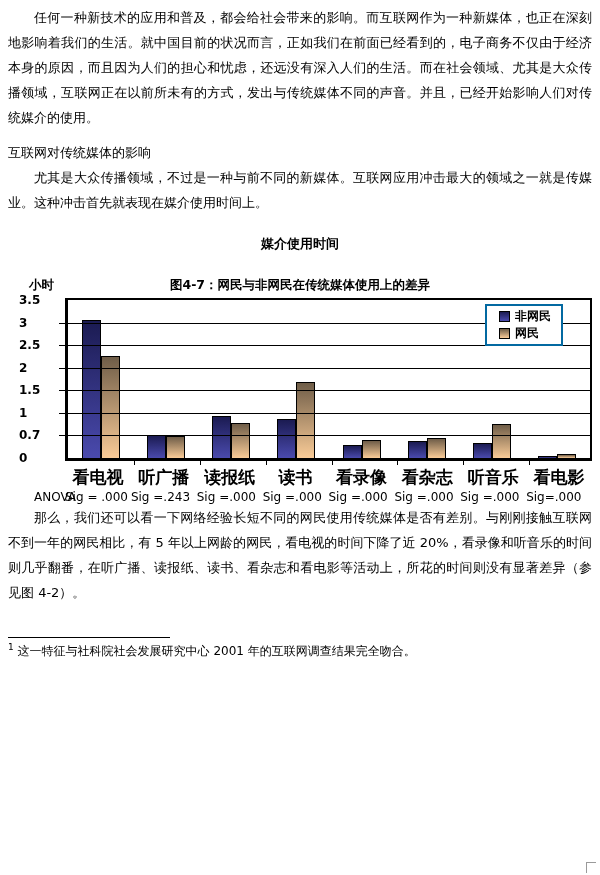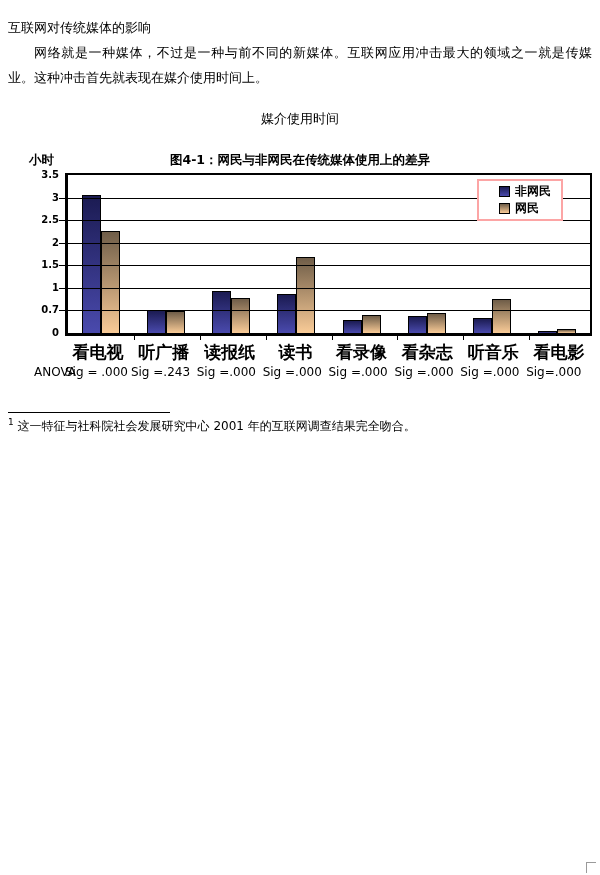--- a/index.html
+++ b/index.html
@@ -6,43 +6,43 @@
   body {
     width: 600px; height: 875px;
     background: #fff; color: #000;
     font-family: "DejaVu Sans", "Liberation Sans", sans-serif;
     position: relative; overflow: hidden;
   }
   .page { padding: 5px 8px 0 8px; font-size: 13px; line-height: 25px; text-align: justify; }
   p.body-para { margin: 0; text-indent: 2em; }
   .section-heading { margin-top: 10px; line-height: 25px; }
   .para2 { margin-top: 22px; }
-  .sub-heading { margin-top: 16px; text-align: center; line-height: 25px; }
+  .sub-heading { margin-top: 16px; text-align: center; line-height: 25px; font-weight: bold; }
   sup { font-size: 9px; line-height: 0; }
 
   
   .chart { position: relative; margin-top: 20px; }
   .chart-header { position: relative; height: 22px; font-size: 12.5px; font-weight: bold; line-height: 18px; }
   .chart-ylabel { position: absolute; left: 21px; top: 0; }
   .chart-title { text-align: center; }
   .plot-outer { position: relative; margin-left: 57px; width: 527px; }
   .plot {
     position: relative; height: 158px; background: #fff;
     border: 2px solid #000; border-left-width: 3px; border-bottom-width: 3px;
   }
   .gridline { position: absolute; left: 0; right: 0; height: 1px; background: #000; }
-  .ytick-label { position: absolute; right: 100%; margin-right: 9px; width: 40px; text-align: right;
-                 font-size: 10px; font-weight: bold; line-height: 14px; }
+  .ytick-label { position: absolute; right: 100%; margin-right: 9px; width: 40px; text-align: left;
+                 font-size: 12px; font-weight: bold; line-height: 14px; }
   .ytick-mark { position: absolute; width: 6px; height: 1px; background: #000; left: -9px; }
   .xtick-mark { position: absolute; width: 1px; height: 4px; background: #000; bottom: -7px; }
   .bar-groups { position: absolute; left: 0; right: 0; top: 0; bottom: 0; display: flex; }
   .bar-group { flex: 1; display: flex; align-items: flex-end; justify-content: center; }
   .bar { width: 19px; border: 1px solid #000; border-bottom: none; box-sizing: border-box; }
   .legend { position: absolute; top: 4px; right: 27px; z-index: 2; background: #fff;
-            border: 2px solid #fca5a5; padding: 2px 10px 2px 20px; }
+            border: 2px solid #0369a1; padding: 2px 10px 2px 12px; }
   .legend-row { display: flex; align-items: center; gap: 5px; height: 17px; font-size: 12px; font-weight: bold; }
   .legend-swatch { width: 9px; height: 9px; border: 1px solid #000; box-sizing: content-box; }
   .cat-row { margin-left: 57px; width: 527px; display: flex; margin-top: 8px;
              font-size: 17px; font-weight: bold; line-height: 16px; }
   .cat-cell { flex: 1; text-align: center; }
   .anova-row { position: relative; margin-left: 57px; width: 527px; display: flex; margin-top: 4px;
                font-size: 12px; line-height: 16px; }
   .anova-label { position: absolute; left: -31px; top: 0; }
   .sig-cell { flex: 1; }
 
@@ -50,32 +50,33 @@
   .footnote-rule { border: 0; border-top: 1px solid #000; width: 162px; margin: 32px 0 0 0; }
   .footnote { font-size: 12px; line-height: 20px; margin-top: 3px; text-align: left; }
   .corner-mark { position: absolute; right: 4px; bottom: 2px; width: 9px; height: 10px;
                  border-left: 1px solid #9a9a9a; border-top: 1px solid #9a9a9a; }
 </style>
 </head>
 <body>
 
 <div class="page">
 
+  <p class="body-para">任何一种新技术的应用和普及，都会给社会带来的影响。而互联网作为一种新媒体，也正在深刻地影响着我们的生活。就中国目前的状况而言，正如我们在前面已经看到的，电子商务不仅由于经济本身的原因，而且因为人们的担心和忧虑，还远没有深入人们的生活。而在社会领域、尤其是大众传播领域，互联网正在以前所未有的方式，发出与传统媒体不同的声音。并且，已经开始影响人们对传统媒介的使用。</p>
 
   <div class="section-heading">互联网对传统媒体的影响</div>
 
-  <p class="body-para para2">网络就是一种媒体，不过是一种与前不同的新媒体。互联网应用冲击最大的领域之一就是传媒业。这种冲击首先就表现在媒介使用时间上。</p>
+  <p class="body-para para2">尤其是大众传播领域，不过是一种与前不同的新媒体。互联网应用冲击最大的领域之一就是传媒业。这种冲击首先就表现在媒介使用时间上。</p>
 
   <div class="sub-heading">媒介使用时间</div>
 
 
   <div class="chart">
     <div class="chart-header">
       <span class="chart-ylabel">小时</span>
-      <div class="chart-title">图4-1：网民与非网民在传统媒体使用上的差异</div>
+      <div class="chart-title">图4-7：网民与非网民在传统媒体使用上的差异</div>
     </div>
     <div class="plot-outer">
       <div class="plot">
         <div class="bar-groups">
             <div class="bar-group">
               <div class="bar" style="height: 138px; background: linear-gradient(rgb(27, 27, 82), rgb(74, 74, 173));"></div>
               <div class="bar" style="height: 102px; background: linear-gradient(rgb(111, 93, 72), rgb(249, 203, 151));"></div>
             </div>
             <div class="bar-group">
               <div class="bar" style="height: 23px; background: linear-gradient(rgb(27, 27, 82), rgb(74, 74, 173));"></div>
@@ -162,19 +163,20 @@
         <div class="sig-cell">Sig =.000</div>
         <div class="sig-cell">Sig =.000</div>
         <div class="sig-cell">Sig =.000</div>
         <div class="sig-cell">Sig =.000</div>
         <div class="sig-cell">Sig =.000</div>
         <div class="sig-cell">Sig=.000</div>
       </div>
   </div>
 
 
+  <p class="body-para">那么，我们还可以看一下网络经验长短不同的网民使用传统媒体是否有差别。与刚刚接触互联网不到一年的网民相比，有 5 年以上网龄的网民，看电视的时间下降了近 20%，看录像和听音乐的时间则几乎翻番，在听广播、读报纸、读书、看杂志和看电影等活动上，所花的时间则没有显著差异（参见图 4-2）。</p>
 
   <hr class="footnote-rule">
   <div class="footnote"><sup>1</sup> <span>这一特征与社科院社会发展研究中心 2001 年的互联网调查结果完全吻合。</span></div>
 
 </div>
 
 <div class="corner-mark"></div>
 
 </body></html>

